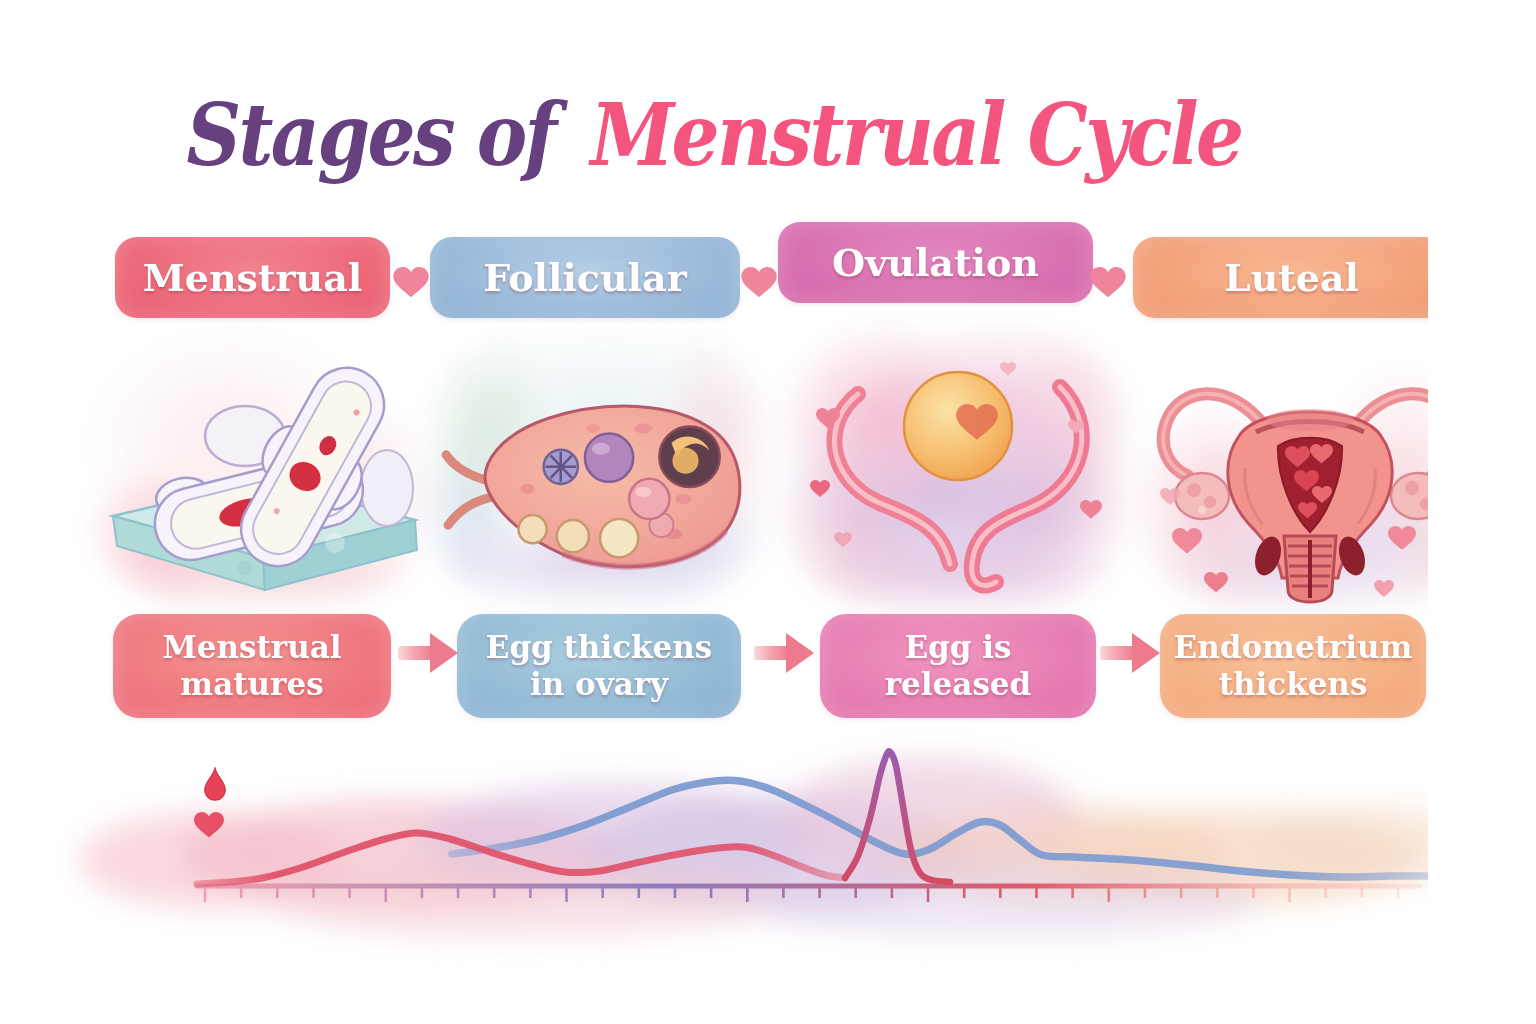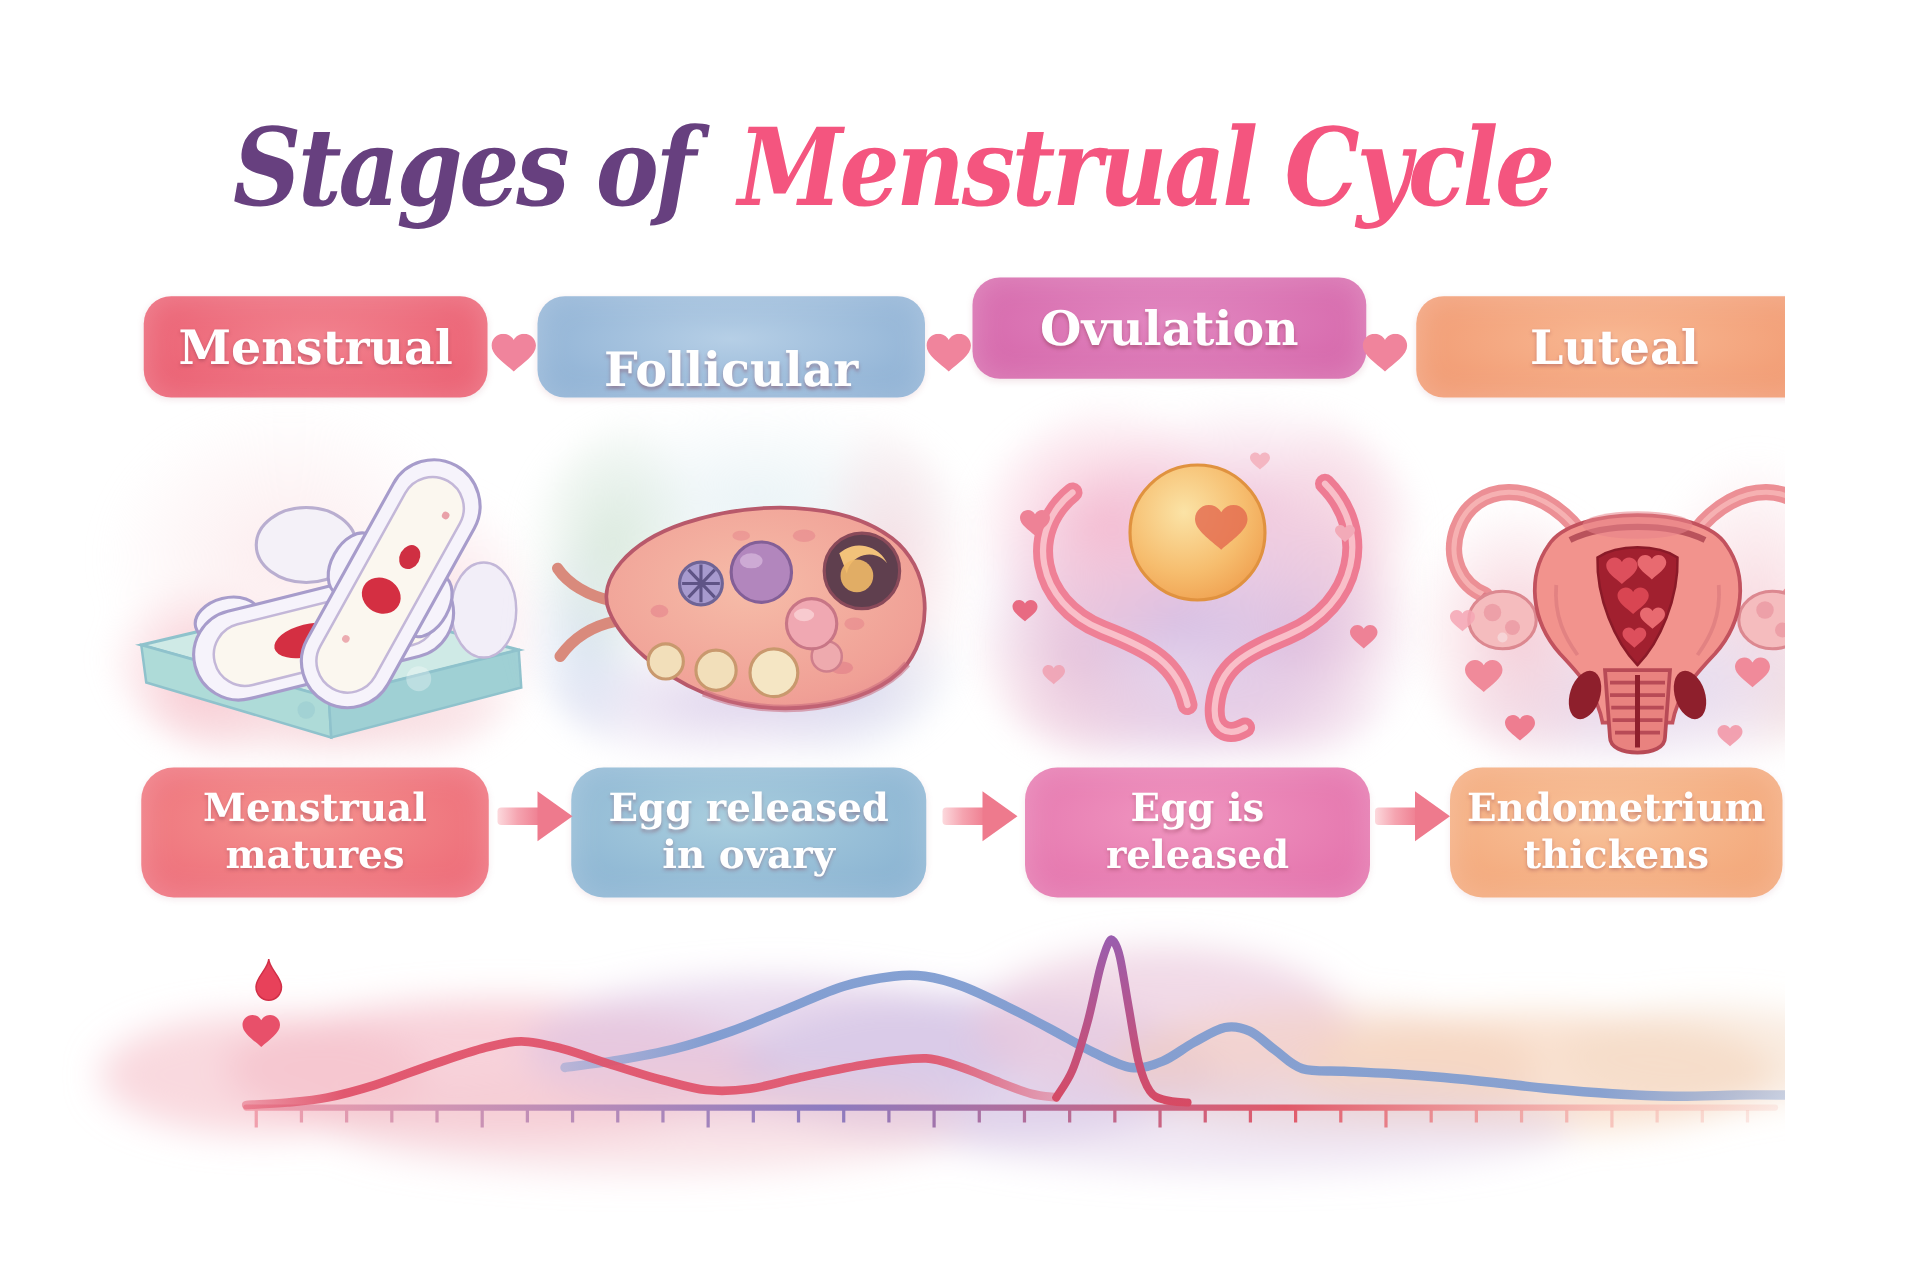--- a/index.html
+++ b/index.html
@@ -91,21 +91,21 @@
 <div id="stage">
 
   <div class="title">
     <span class="t1" id="title-prefix" style="color: rgb(103, 64, 127);">Stages of</span>
     <span class="t2" id="title-highlight" style="color: rgb(244, 85, 127);">Menstrual Cycle</span>
   </div>
 
   <div class="chip" style="left: 115px; top: 237px; width: 275px; background: radial-gradient(at 50% 42%, rgb(242, 132, 144), rgb(233, 86, 106));">
       <span>Menstrual</span>
     </div>
-  <div class="chip" style="left: 430px; top: 237px; width: 310px; background: radial-gradient(at 50% 42%, rgb(182, 207, 230), rgb(134, 171, 209)); align-items: flex-end;">
+  <div class="chip" style="left: 430px; top: 237px; width: 310px; background: radial-gradient(at 50% 42%, rgb(182, 207, 230), rgb(134, 171, 209));">
       <span>Follicular</span>
     </div>
   <div class="chip" style="left: 778px; top: 222px; width: 315px; background: radial-gradient(at 50% 42%, rgb(226, 136, 193), rgb(211, 96, 166));">
       <span>Ovulation</span>
     </div>
   <div class="chip" style="left: 1133px; top: 237px; width: 317px; background: radial-gradient(at 50% 42%, rgb(248, 184, 147), rgb(240, 148, 107)); align-items: center;">
       <span>Luteal</span>
     </div>
 
   <svg class="chip-heart" style="left:393px;top:267px;" viewBox="0 0 20 18">
@@ -244,21 +244,21 @@
       <use href="#sym-heart" transform="translate(300,176) scale(0.9)" fill="#f4a6b4"></use>
       <use href="#sym-heart" transform="translate(232,252) scale(1.0)" fill="#f298a8" opacity=".9"></use>
     </svg>
   </div>
 
   <div class="descbox" style="left: 113px; top: 614px; width: 278px; background: radial-gradient(at 45% 40%, rgb(244, 147, 143), rgb(236, 100, 116));">
     <div>Menstrual</div>
     <div>matures</div>
   </div>
   <div class="descbox" style="left: 457px; top: 614px; width: 284px; background: radial-gradient(at 45% 40%, rgb(169, 206, 222), rgb(132, 174, 208));">
-    <div>Egg released</div>
+    <div>Egg thickens</div>
     <div>in ovary</div>
   </div>
   <div class="descbox" style="left: 820px; top: 614px; width: 276px; background: radial-gradient(at 45% 40%, rgb(240, 150, 192), rgb(225, 107, 168));">
     <div>Egg is</div>
     <div>released</div>
   </div>
   <div class="descbox" style="left: 1160px; top: 614px; width: 266px; background: radial-gradient(at 45% 40%, rgb(248, 194, 154), rgb(242, 161, 114));">
     <div>Endometrium</div>
     <div>thickens</div>
   </div>

